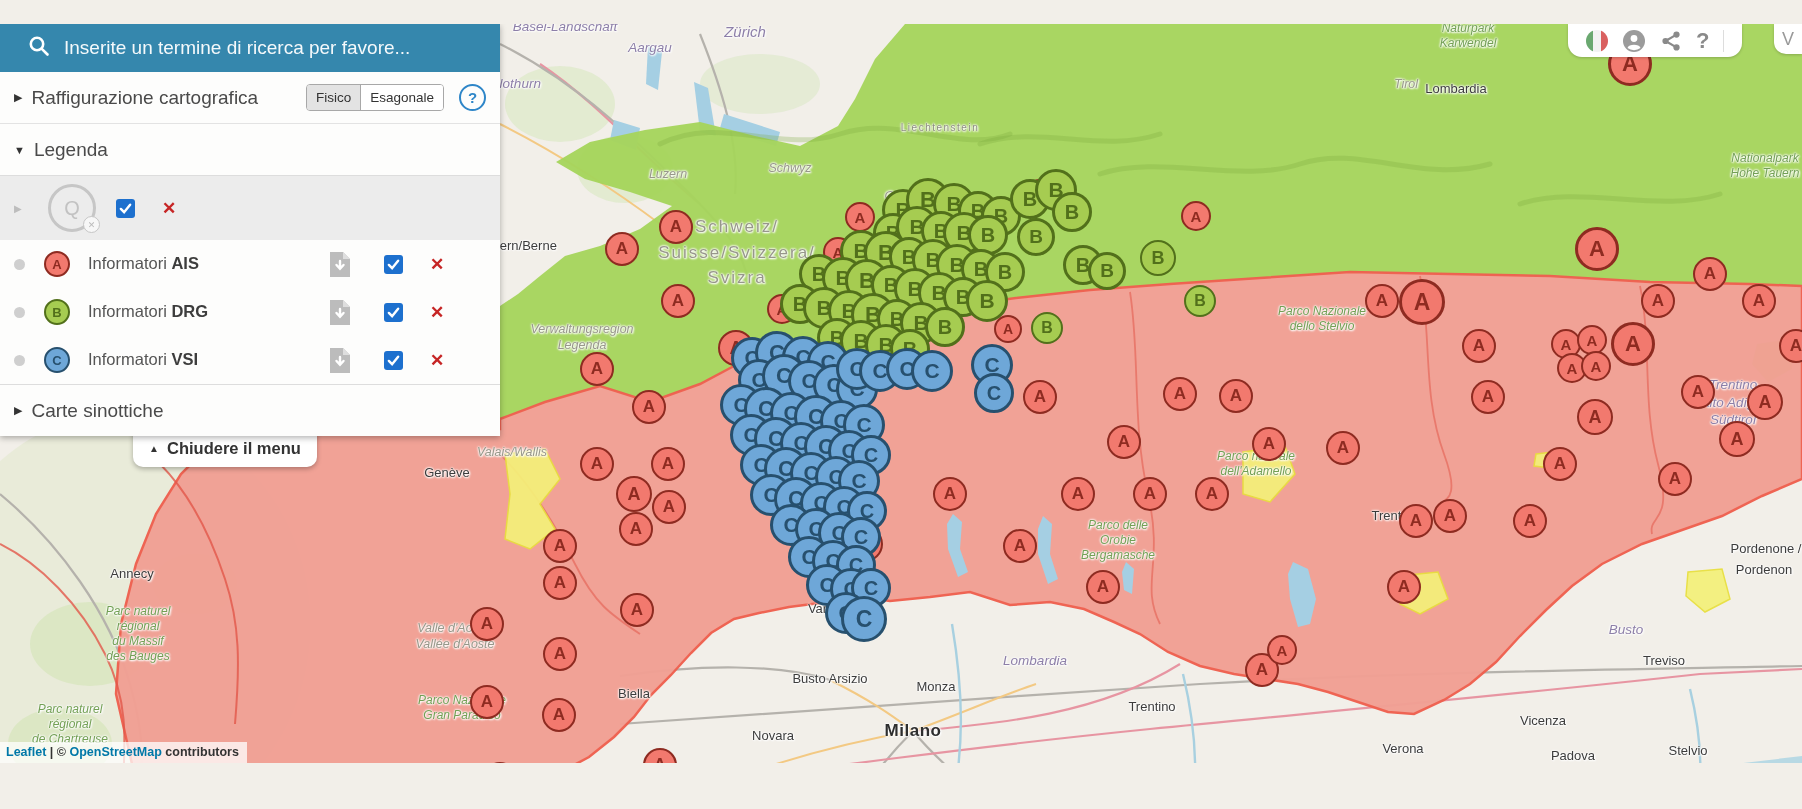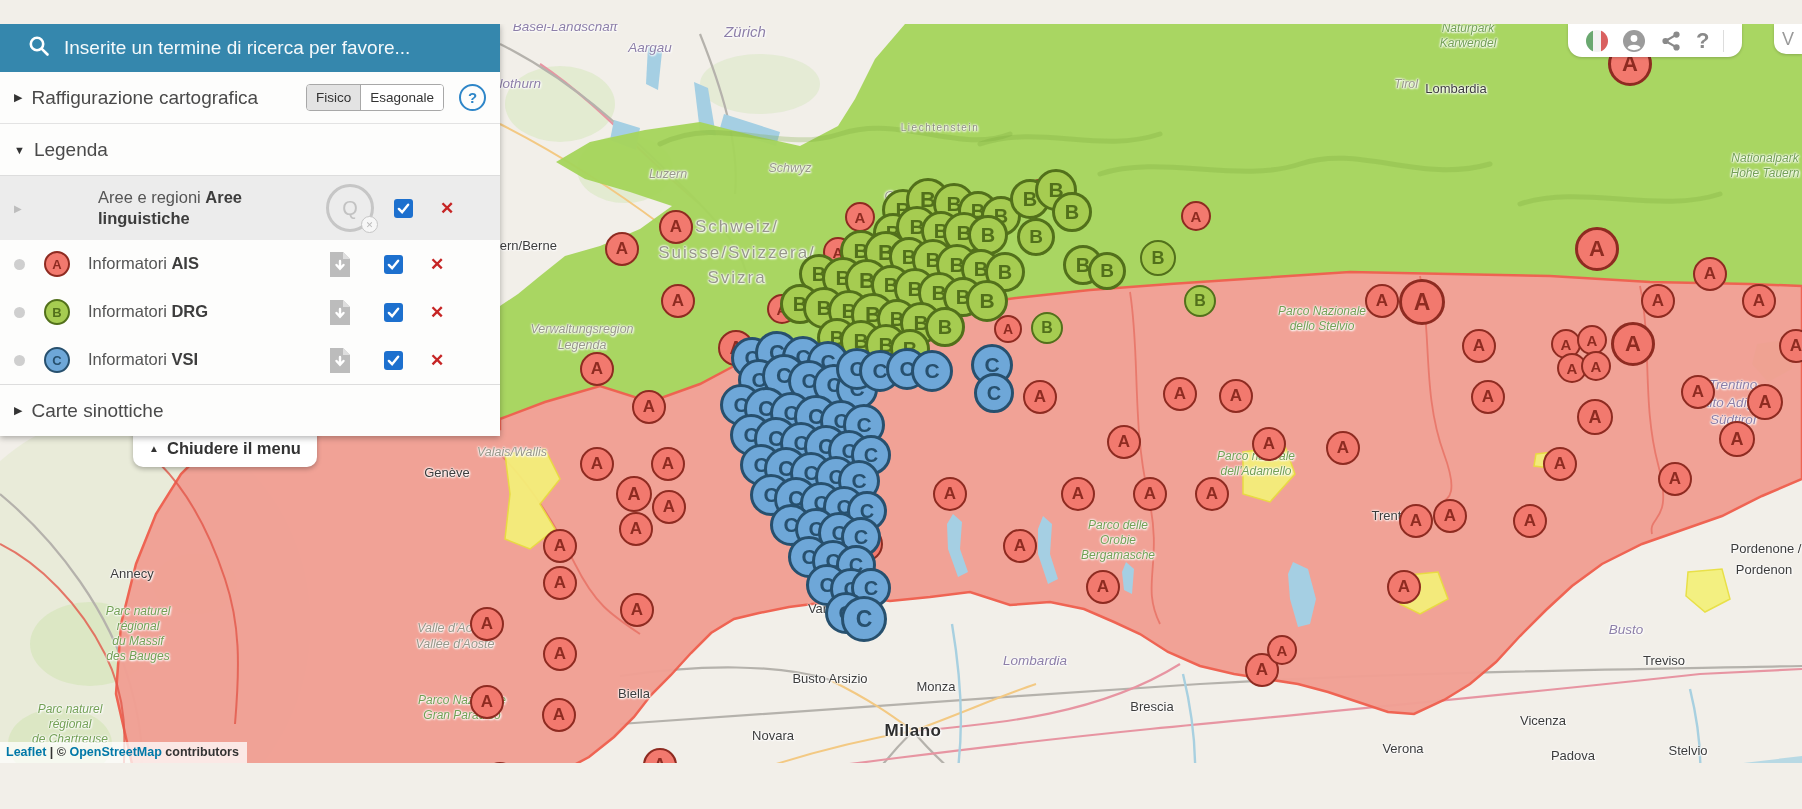--- a/index.html
+++ b/index.html
@@ -224,21 +224,21 @@
         <div class="lbl city" style="left: 634px; top: 670px;">Biella</div>
         <div class="lbl city" style="left: 828px; top: 585px;">Varese</div>
         <div class="lbl city" style="left: 830px; top: 655px;">Busto Arsizio</div>
         <div class="lbl city" style="left: 936px; top: 663px;">Monza</div>
         <div class="lbl city-lg" style="left: 913px; top: 707px;">Milano</div>
         <div class="lbl city" style="left: 773px; top: 712px;">Novara</div>
         <div class="lbl city" style="left: 726px; top: 755px;">Vercelli</div>
         <div class="lbl city" style="left: 906px; top: 801px;">Pavia</div>
         <div class="lbl region" style="left: 893px; top: 789px;">Piemonte</div>
         <div class="lbl region" style="left: 1035px; top: 637px;">Lombardia</div>
-        <div class="lbl city" style="left: 1152px; top: 683px;">Brescia</div>
+        <div class="lbl city" style="left: 1152px; top: 683px;">Trentino</div>
         <div class="lbl city" style="left: 1390px; top: 492px;">Trento</div>
         <div class="lbl city" style="left: 1403px; top: 725px;">Verona</div>
         <div class="lbl city" style="left: 1543px; top: 697px;">Vicenza</div>
         <div class="lbl city" style="left: 1573px; top: 732px;">Padova</div>
         <div class="lbl city" style="left: 1664px; top: 637px;">Treviso</div>
         <div class="lbl city" style="left: 1688px; top: 727px;">Stelvio</div>
         <div class="lbl region" style="left: 1626px; top: 606px;">Busto</div>
         <div class="lbl city" style="left: 1766px; top: 525px;">Pordenone /</div>
         <div class="lbl city" style="left: 1764px; top: 546px;">Pordenon</div>
       </div>
@@ -457,21 +457,20 @@
       <span class="help-circle">?</span>
     </div>
 
     <div class="section" style="border-bottom:1px solid #ddd;">
       <span class="caret">▼</span>
       <span class="sec-label">Legenda</span>
     </div>
 
     <div class="legend-row hl">
       <span class="row-exp">▶</span>
-      <span class="row-label" style="margin-left:62px;"><span>Aree e regioni </span><b>Aree linguistiche</b></span>
       <span class="row-tool">
         <span class="qicon">
             <span>Q</span>
             <span class="qx">✕</span>
           </span>
       </span>
       <span class="checkbox">
           <svg width="13" height="13" viewBox="0 0 14 14">
             <path d="M2,7.5 L5.5,11 L12,3" stroke="#fff" stroke-width="2.6" fill="none" stroke-linecap="round"></path>
           </svg>

